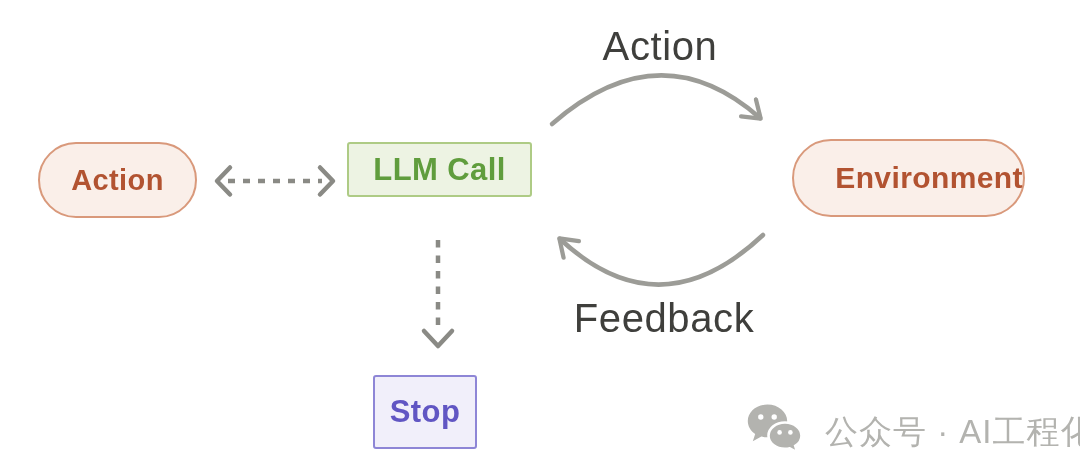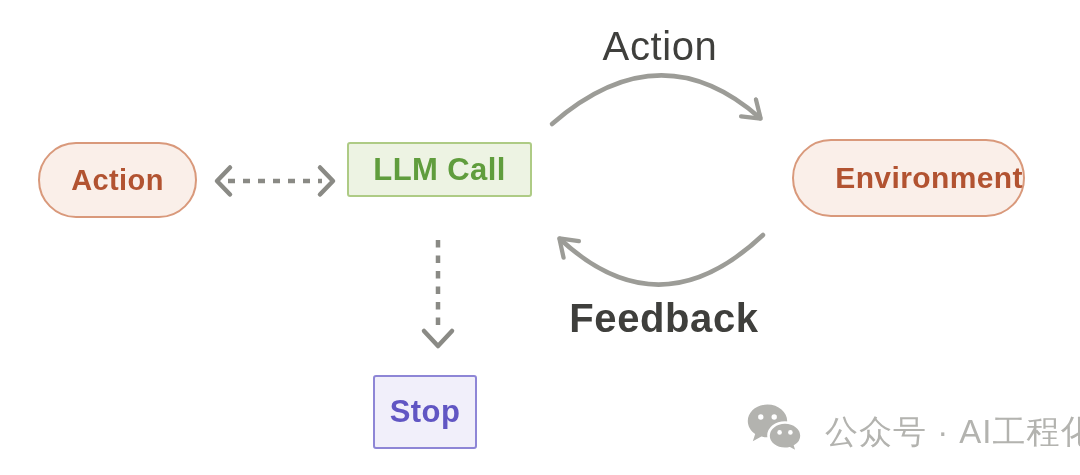--- a/index.html
+++ b/index.html
@@ -59,21 +59,21 @@
   .edge-label{
     position:absolute;
     width:220px;
     text-align:center;
     font-size:40px;
     font-weight:500;
     color:var(--edge-label-text);
     letter-spacing:.6px;
   }
   .label-action{left:550px;top:24px;}
-  .label-feedback{left:554px;top:296px;font-weight:bold;}
+  .label-feedback{left:554px;top:296px;}
 
   .arc{fill:none;stroke:var(--arrow-solid);stroke-width:4.5;stroke-linecap:round;}
   .dash-line{fill:none;stroke:var(--arrow-dashed);stroke-width:4.5;}
   .chevron{fill:none;stroke:var(--arrow-dashed);stroke-width:4.5;stroke-linecap:round;stroke-linejoin:round;}
 
   .watermark{
     position:absolute;left:746px;top:402px;
     display:flex;align-items:flex-end;gap:22px;
     color:var(--watermark);
   }

